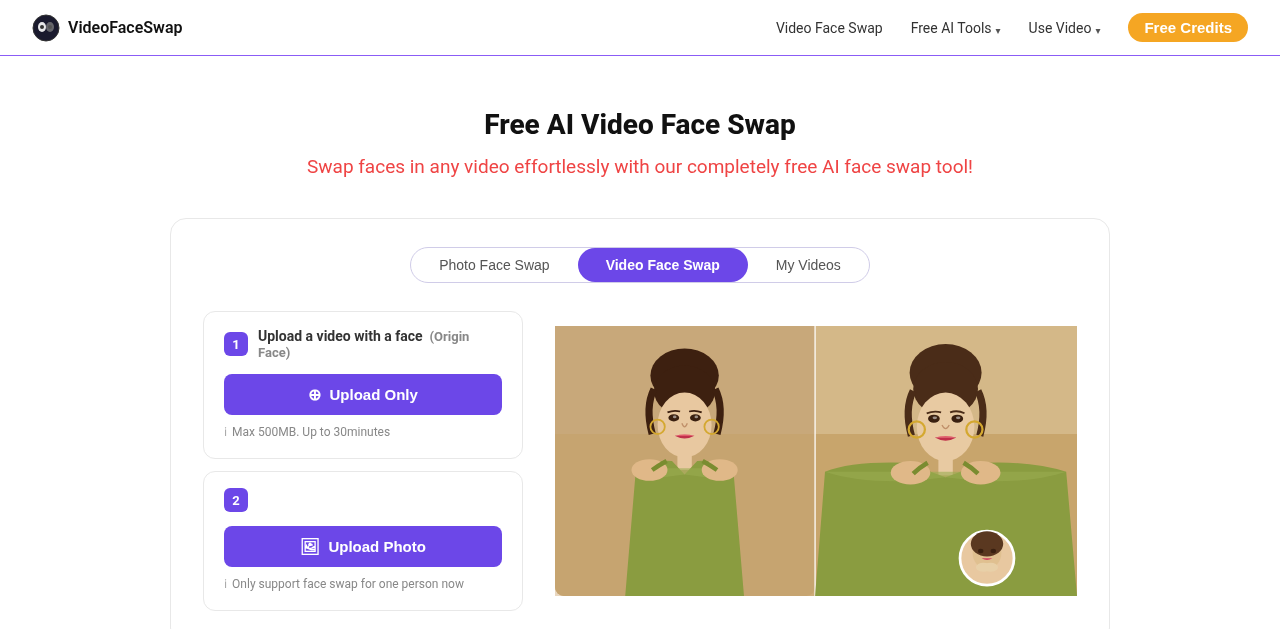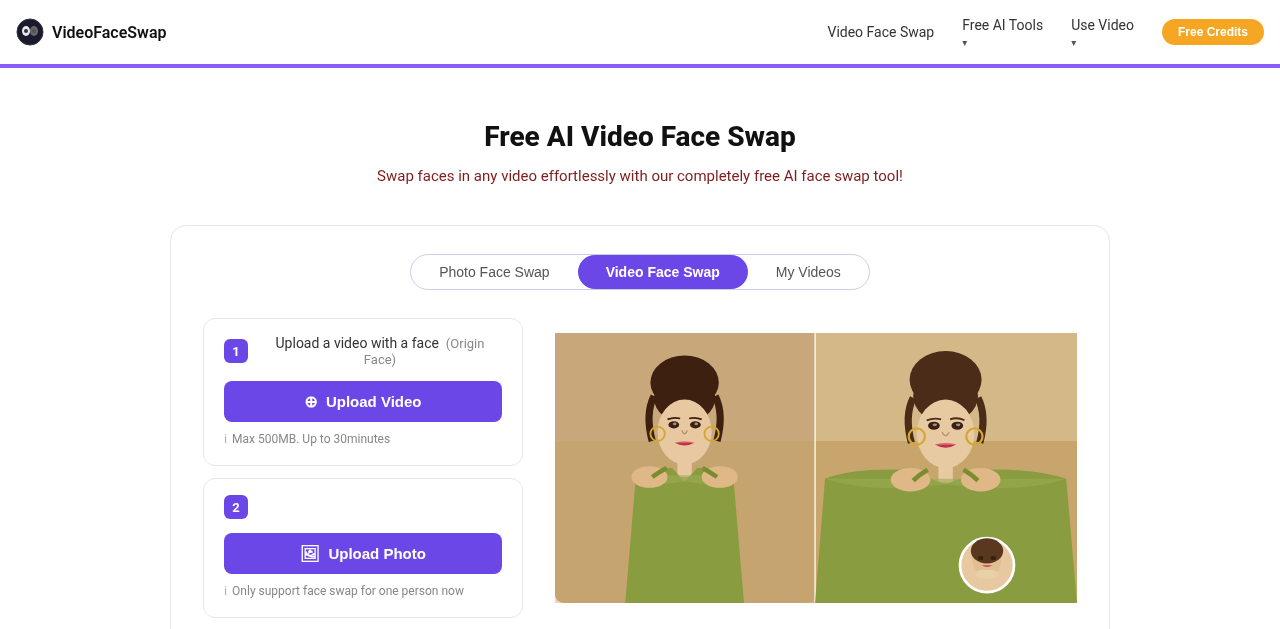--- a/index.html
+++ b/index.html
@@ -10,23 +10,23 @@
       min-height: 629px;
       width: 1280px;
       overflow-x: hidden;
     }
 
     
     header {
       display: flex;
       align-items: center;
       justify-content: space-between;
-      padding: 0 16px;
-      height: 68px;
-      border-bottom: 4px solid #8b5cf6;
+      padding: 0 32px;
+      height: 56px;
+      border-bottom: 1px solid #8b5cf6;
       position: sticky;
       top: 0;
       background: #fff;
       z-index: 100;
     }
     .logo-area {
       display: flex;
       align-items: center;
       gap: 8px;
       cursor: pointer;
@@ -47,57 +47,56 @@
     }
     .nav-link {
       font-size: 14px;
       color: #333;
       cursor: pointer;
       text-decoration: none;
       white-space: nowrap;
     }
     .nav-link-dropdown {
       display: flex;
-      align-items: flex-start;
+      align-items: flex-end;
       gap: 4px;
       font-size: 14px;
       color: #333;
       cursor: pointer;
-      flex-direction: column;
     }
     .nav-link-dropdown .chevron {
       font-size: 10px;
       color: #555;
     }
     .free-credits-btn {
       background: #f5a623;
       color: #fff;
       border: none;
       border-radius: 20px;
       padding: 6px 16px;
-      font-size: 12px;
+      font-size: 15px;
       font-weight: 600;
       cursor: pointer;
       white-space: nowrap;
     }
 
     
     .hero {
       text-align: center;
       padding: 52px 32px 24px;
     }
     .hero h1 {
       font-size: 28px;
       font-weight: 800;
       color: #111;
       margin-bottom: 14px;
     }
     .hero p {
-      font-size: 15px;
-      color: #7f1d1d;
+      font-size: 19px;
+      color: #ef4444;
     }
 
     
     .main-card {
       margin: 16px auto 0;
       width: 940px;
       background: #fff;
       border: 1px solid #e8e8e8;
       border-radius: 16px;
       padding: 28px 32px 32px;
@@ -170,22 +169,21 @@
       font-size: 13px;
       font-weight: 700;
       display: flex;
       align-items: center;
       justify-content: center;
       flex-shrink: 0;
     }
     .step-title {
       font-size: 14px;
       color: #333;
-      font-weight: 400;
-      text-align: center;
+      font-weight: 700;
     }
     .step-title em {
       font-style: normal;
       color: #888;
       font-size: 13px;
     }
 
     .upload-btn {
       display: flex;
       align-items: center;
@@ -282,21 +280,21 @@
 
       <div class="step-card">
         <div class="step-header">
           <div class="step-number">1</div>
           <span class="step-title">
             Upload a video with a face &nbsp;<em>(Origin Face)</em>
           </span>
         </div>
         <button class="upload-btn">
           <span class="upload-icon">⊕</span>
-          <span>Upload Video</span>
+          <span>Upload Only</span>
         </button>
         <div class="step-note">
           <span class="info-icon">ℹ</span>
           <span>Max 500MB. Up to 30minutes</span>
         </div>
       </div>
 
       <div class="step-card">
         <div class="step-header">
           <div class="step-number">2</div>

